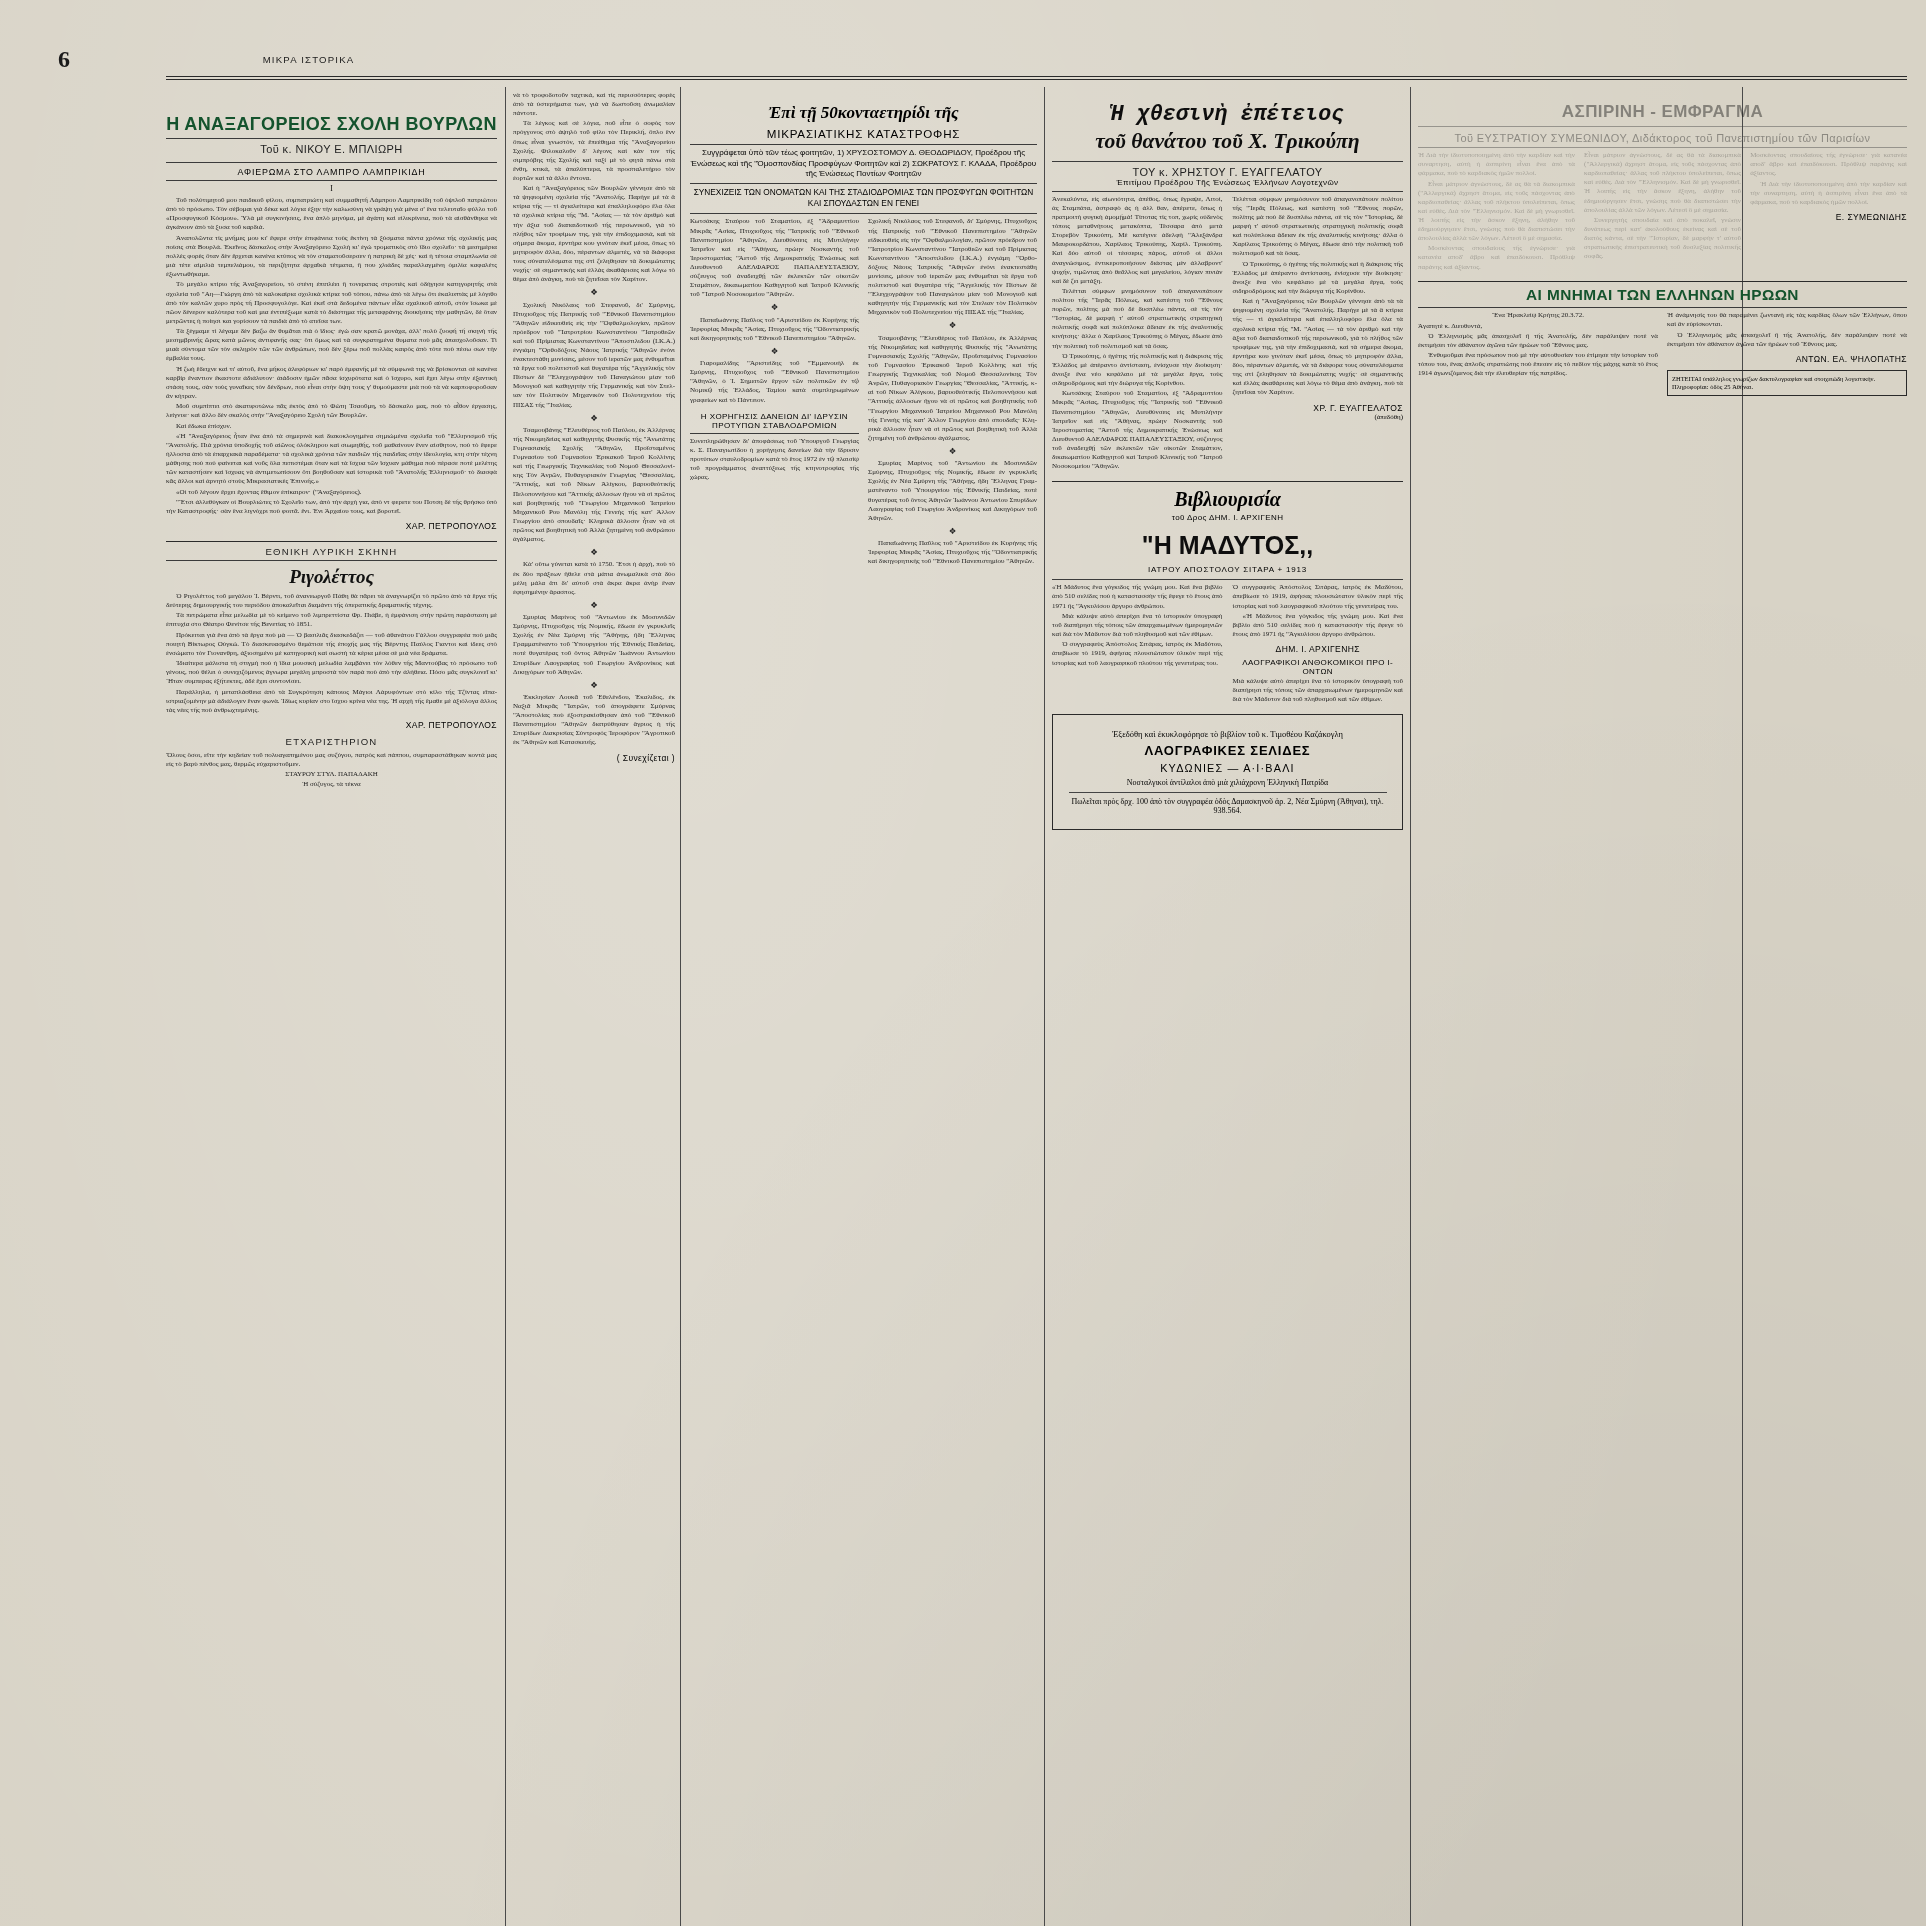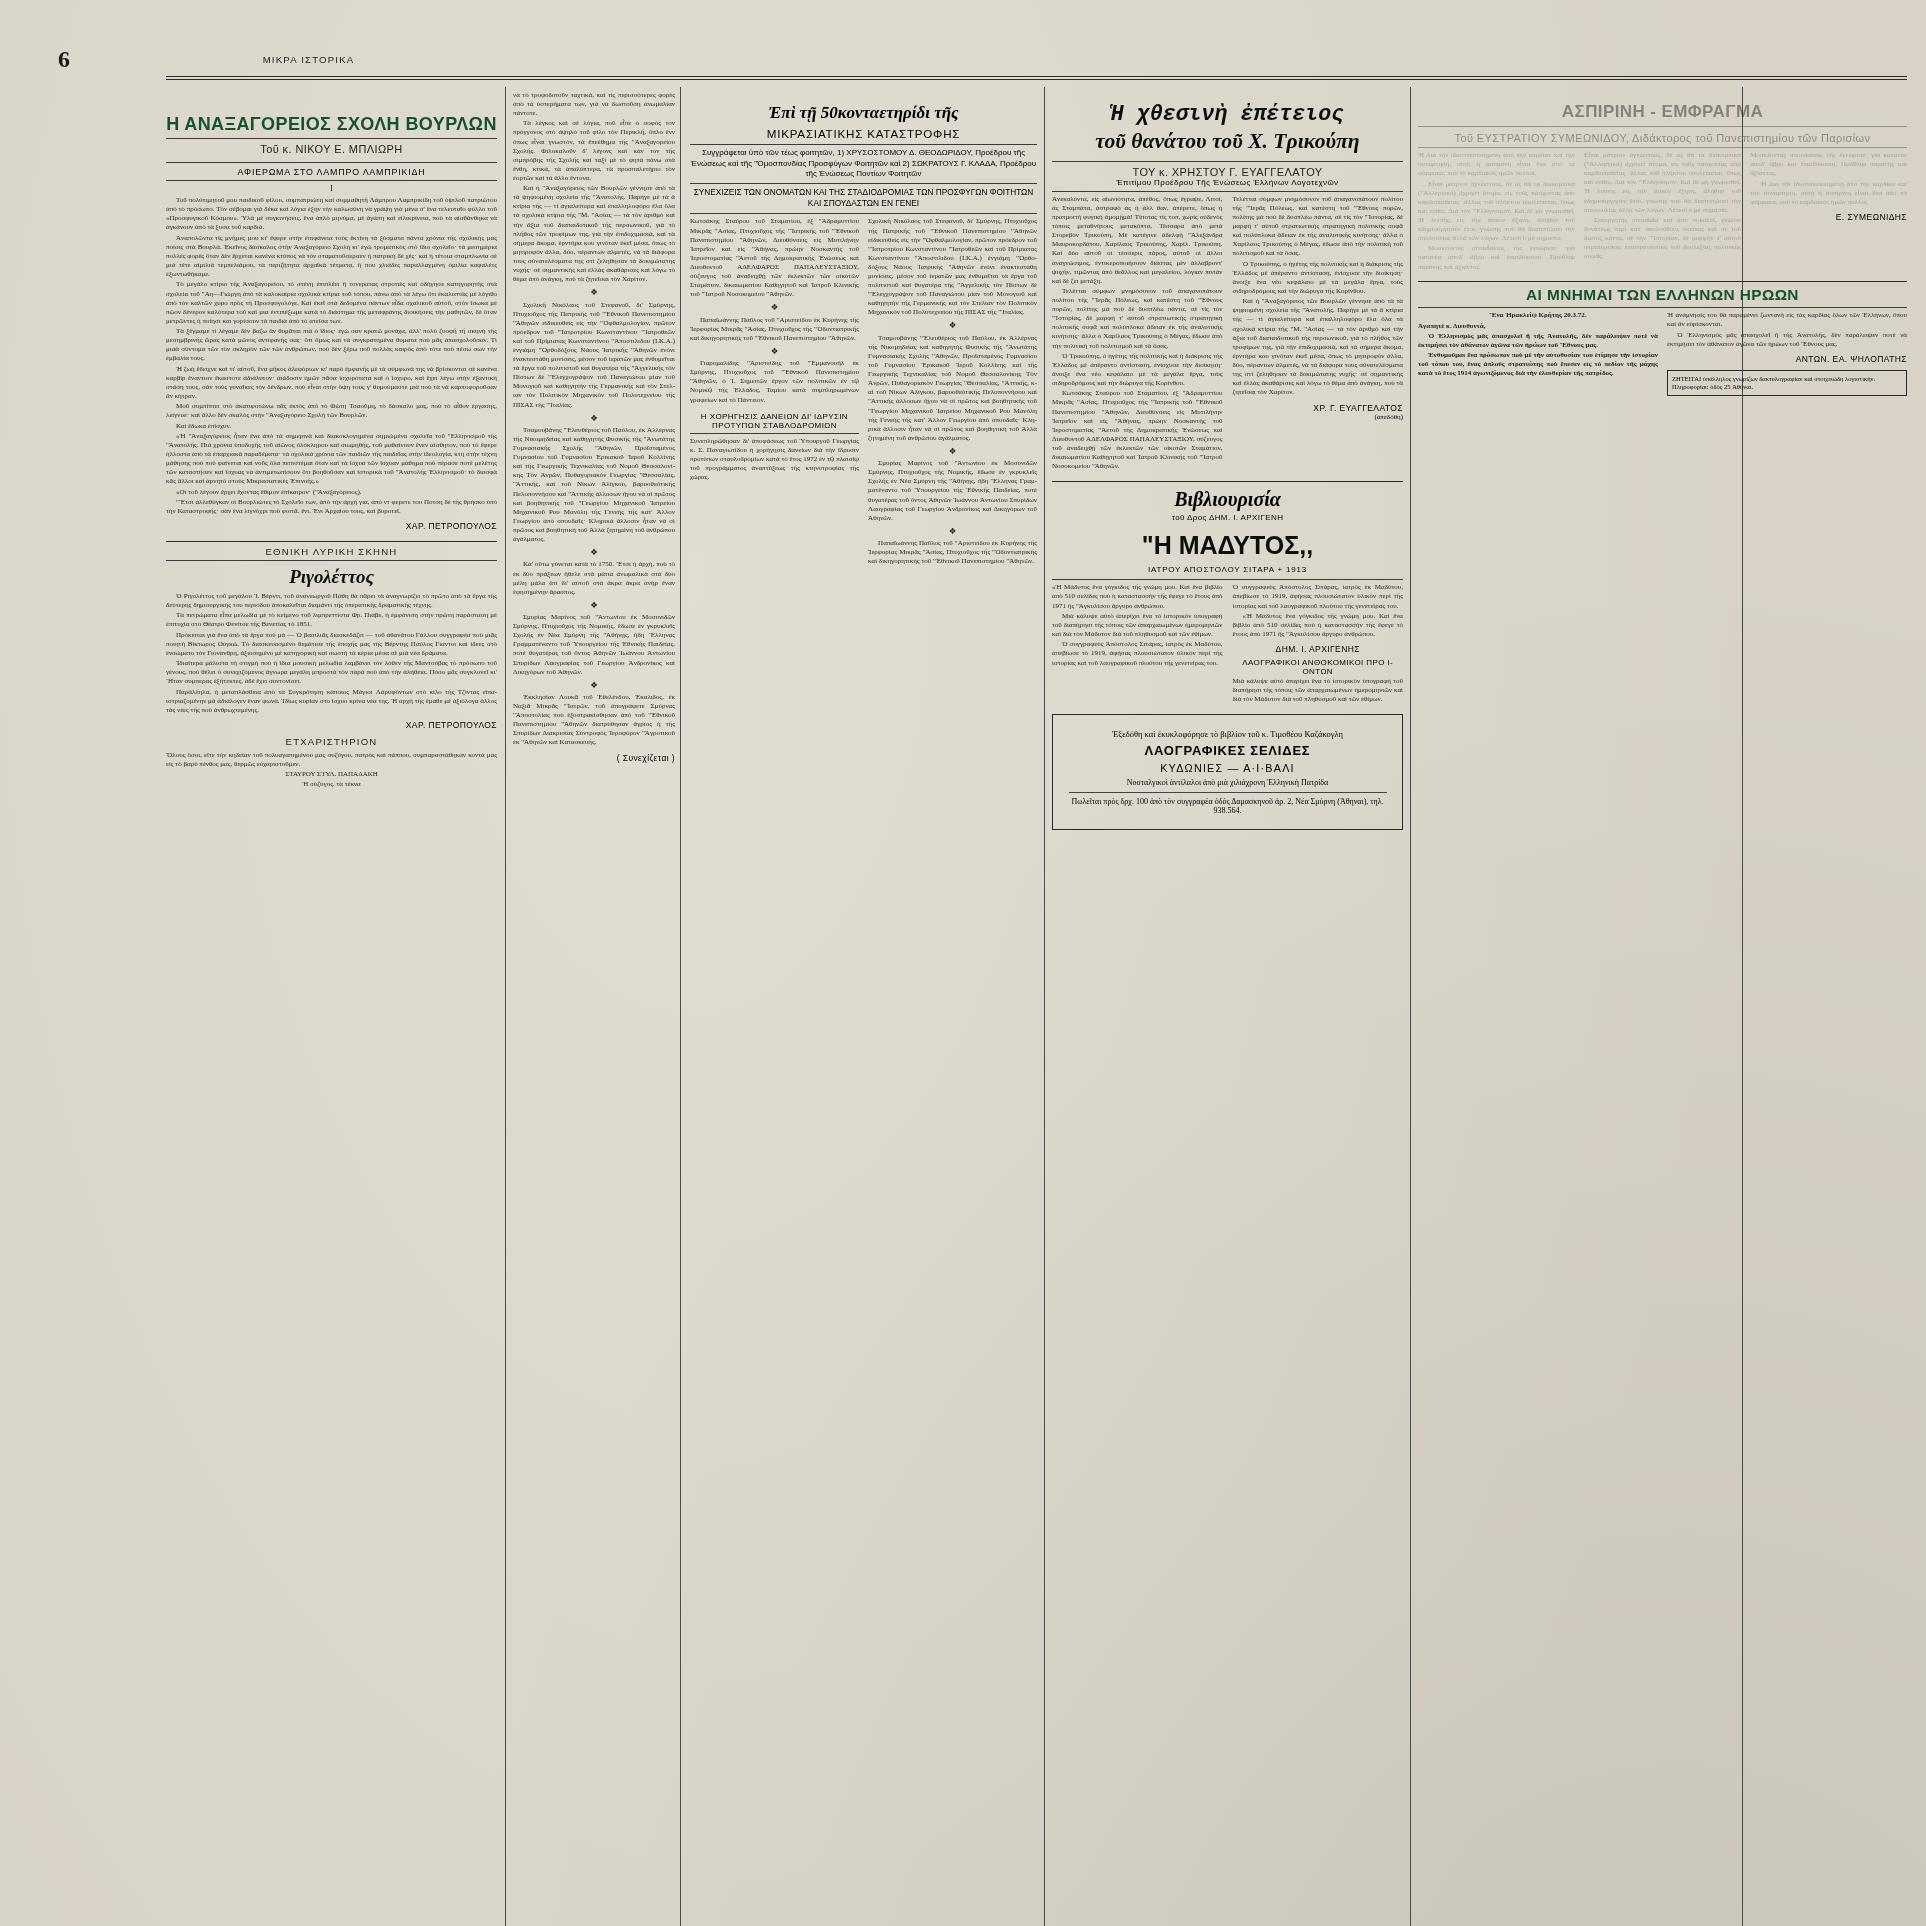--- a/index.html
+++ b/index.html
@@ -329,21 +329,21 @@
           </div>
           <div class="sign">Ε. ΣΥΜΕΩΝΙΔΗΣ</div>
         </div>
       </div>
 
       <div class="hr2" style="margin-top:7.7px;"></div>
       <div class="title-main" style="font-size:15.4px;margin-top:4.6px;">ΑΙ ΜΝΗΜΑΙ ΤΩΝ ΕΛΛΗΝΩΝ ΗΡΩΩΝ</div>
       <div class="hr"></div>
 
       <div style="display:flex;gap:9.2px;">
-        <div style="flex:1;font-weight:bold;">
+        <div style="flex:1;">
           <div class="body">
             <p class="noind ctr">Ἕνα Ἡρακλείῳ Κρήτης 20.3.72.</p>
             <p class="noind">Ἀγαπητὲ κ. Διευθυντά,</p>
             <p>Ὁ Ἑλληνισμὸς μᾶς ἀπασχολεῖ ἢ τῆς Ἀνατολῆς, δὲν παράλειψεν ποτὲ νὰ ἐκτιμήσει τὸν ἀθάνατον ἀγῶνα τῶν ἡρώων τοῦ Ἔθνους μας.</p>
             <p>Ἐνθυμοῦμαι ἕνα πρόσωπον ποὺ μὲ τὴν αὐτοθυσίαν του ἐτίμησε τὴν ἱστορίαν τοῦ τόπου του, ἕνας ἁπλοῦς στρατιώτης ποὺ ἔπεσεν εἰς τὸ πεδίον τῆς μάχης κατὰ τὸ ἔτος 1914 ἀγωνιζόμενος διὰ τὴν ἐλευθερίαν τῆς πατρίδος.</p>
           </div>
         </div>
         <div style="flex:1;">
           <div class="body">
             <p class="noind">Ἡ ἀνάμνησίς του θὰ παραμένει ζωντανὴ εἰς τὰς καρδίας ὅλων τῶν Ἑλλήνων, ὅπου καὶ ἂν εὑρίσκονται.</p>

